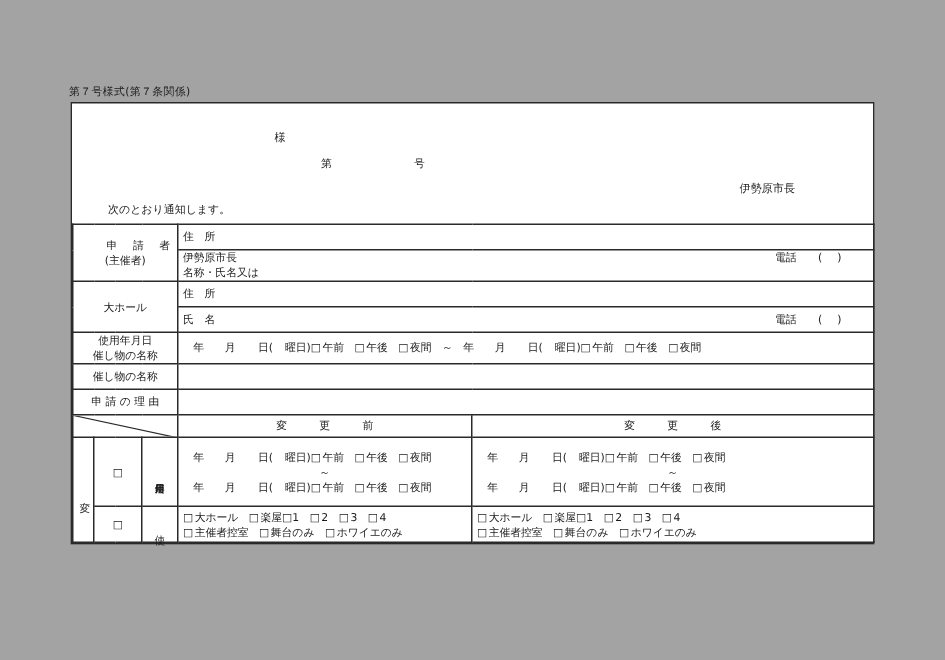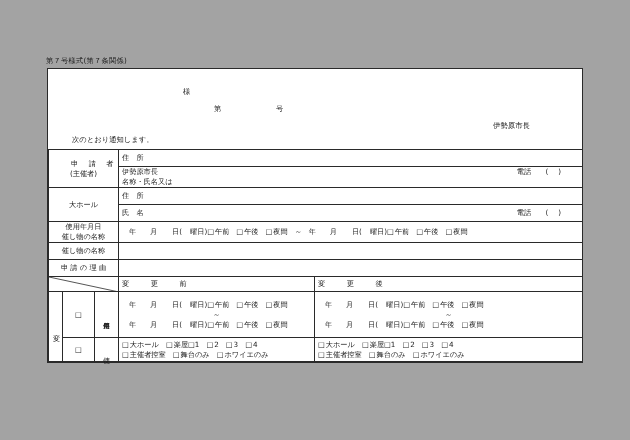--- a/index.html
+++ b/index.html
@@ -142,21 +142,21 @@
   }
   .vtxt-s {
     writing-mode: vertical-rl;
     text-orientation: upright;
     display: inline-block;
     font-size: 6.6px;
     line-height: 8px;
     letter-spacing: 0px;
   }
   .ckcell { text-align: center; font-size: 8px; }
-  .hdrc { }
+  .hdrc { text-align: center; }
   .tilde { text-align: center; font-size: 7.2px; }
   
   .diag {
     position: relative;
     overflow: hidden;
   }
   .diag svg { position: absolute; left: 0; top: 0; }
   .halls { line-height: 10.5px; font-size: 7.1px; white-space: nowrap; }
 </style>
 </head>

